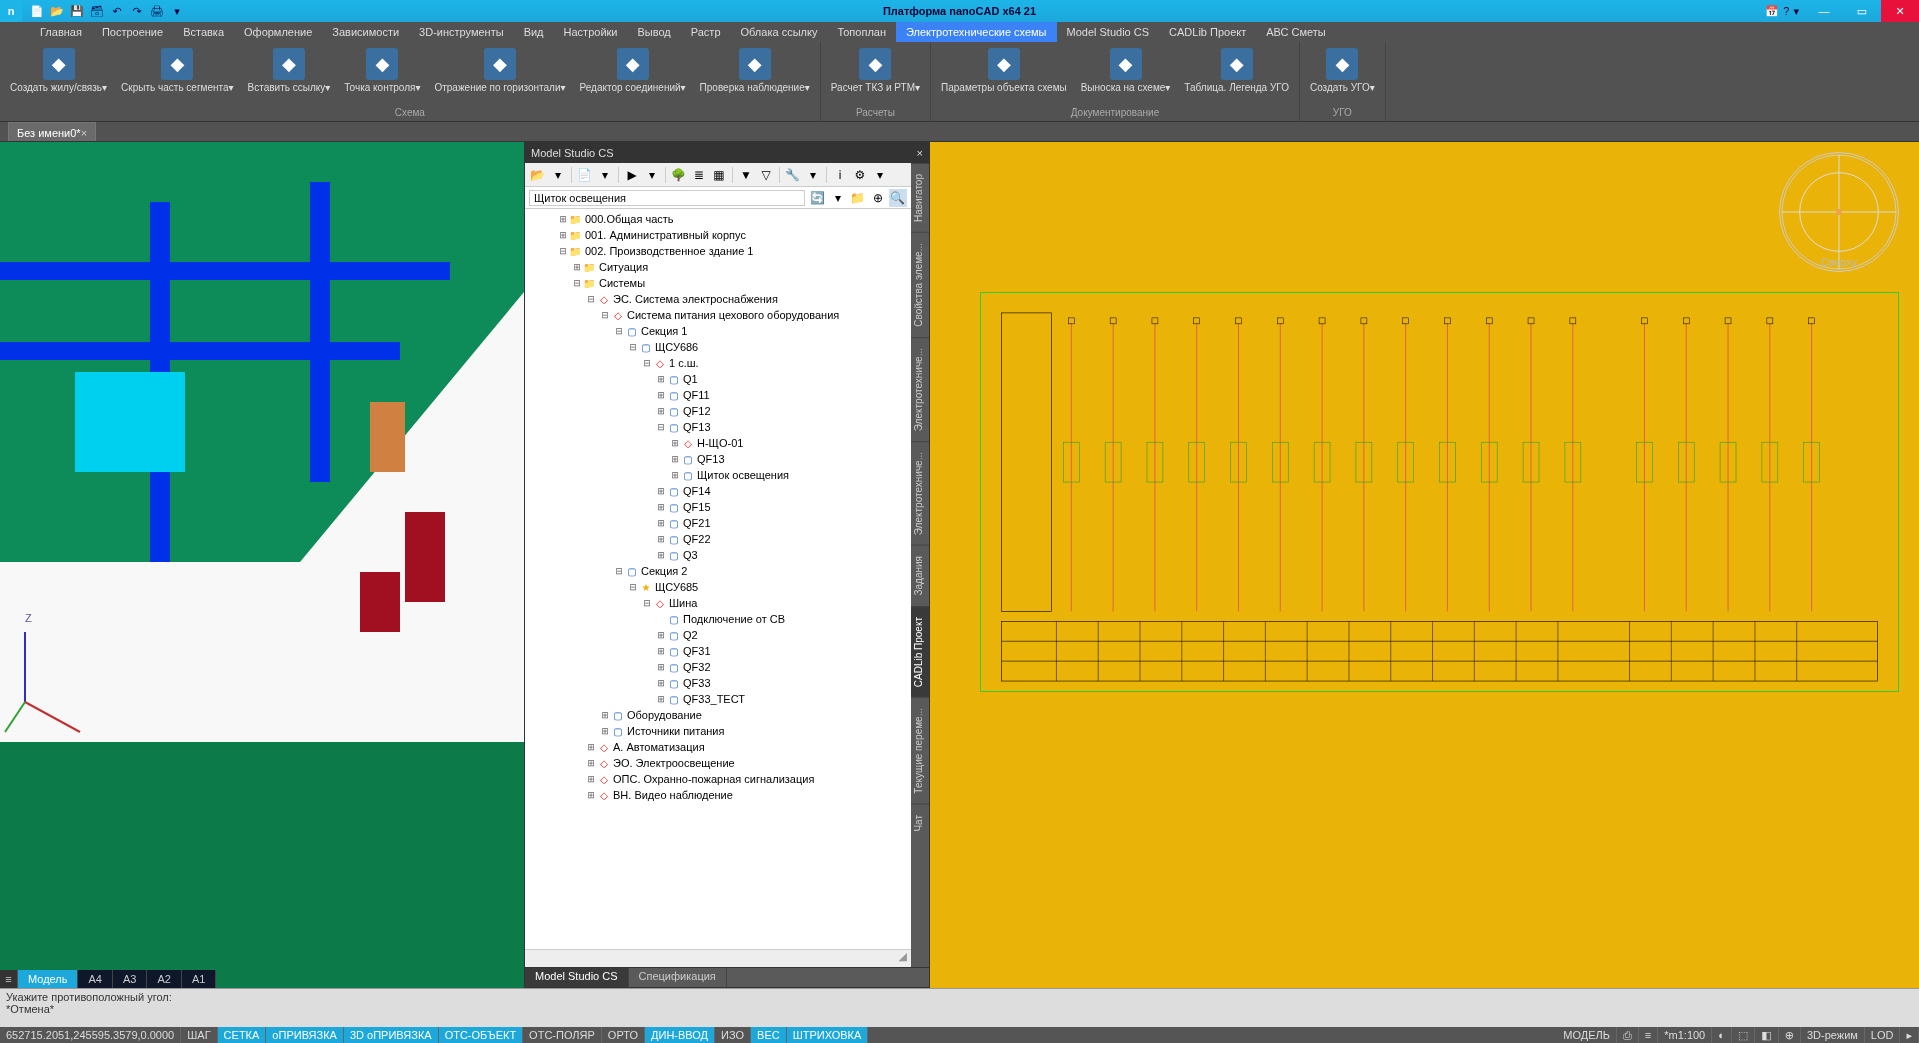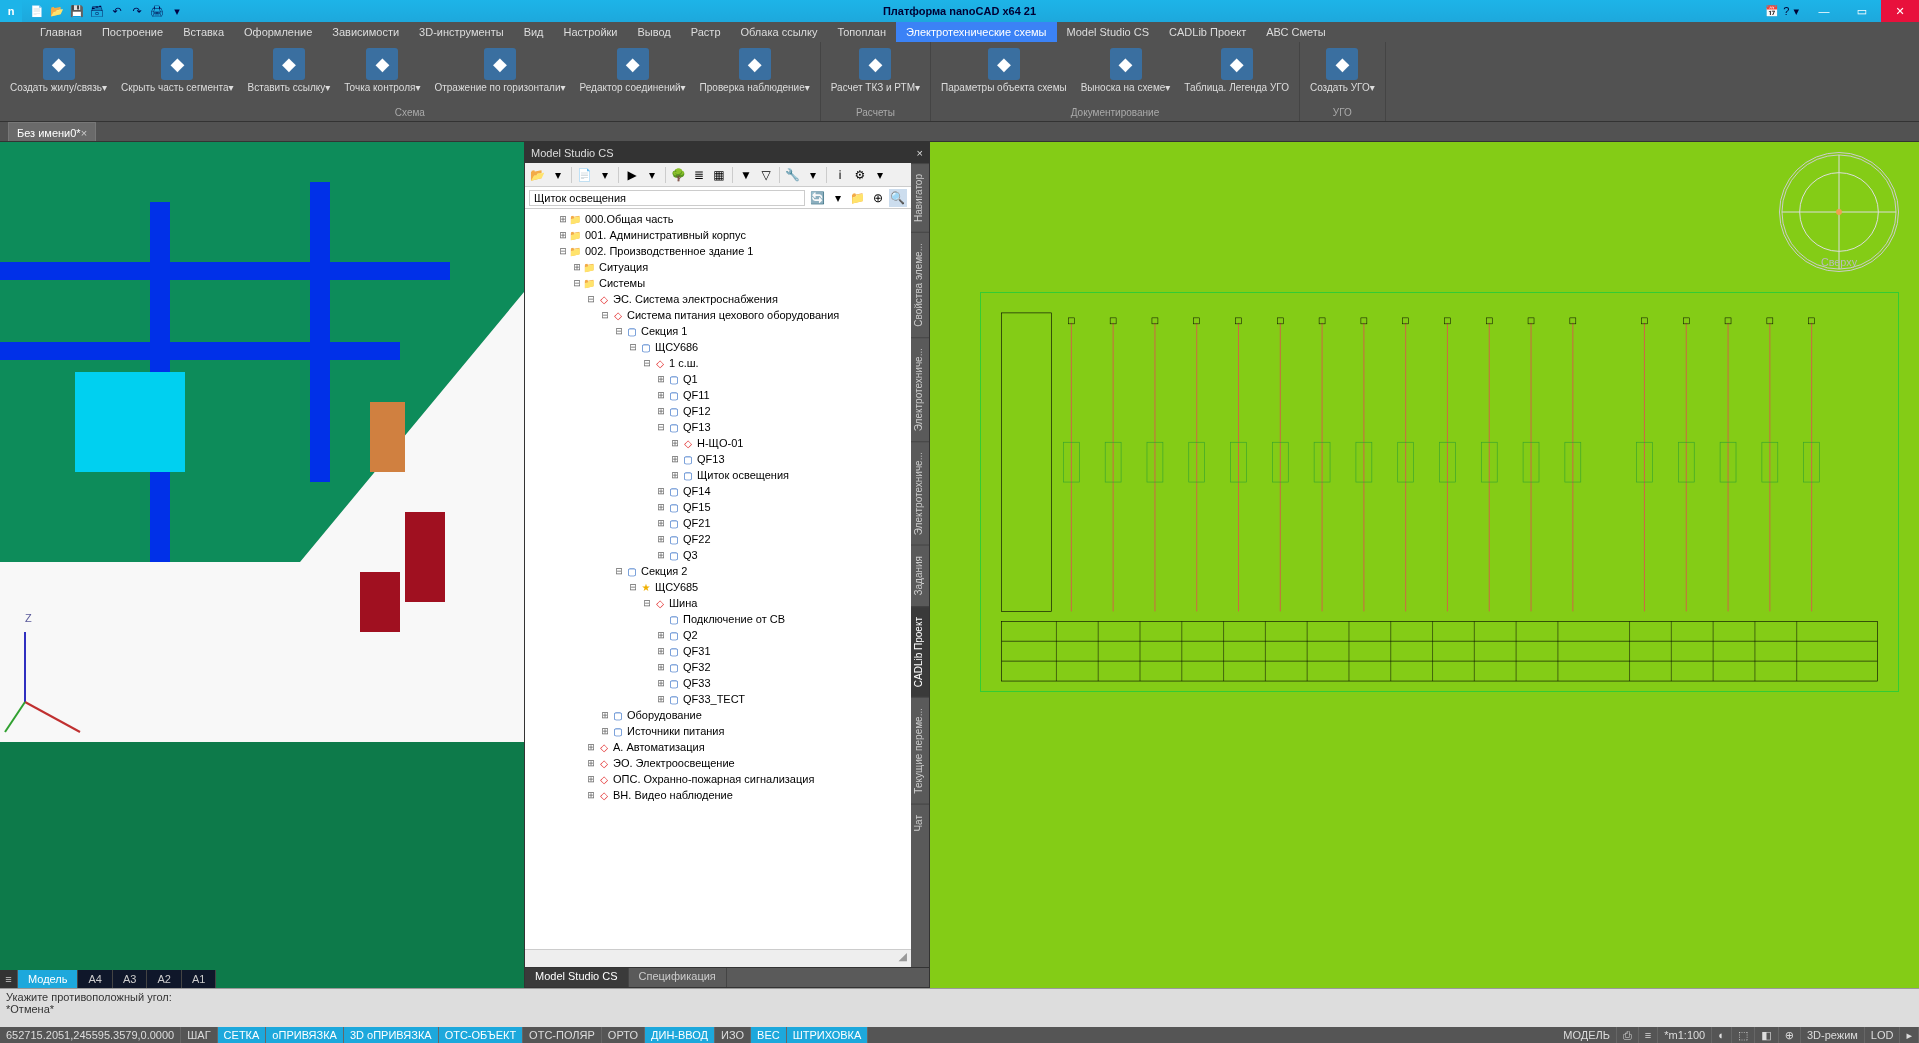--- a/index.html
+++ b/index.html
@@ -21,21 +21,21 @@
 .ribbon-buttons{display:flex;flex:1;gap:2px}
 .ribbon-btn{display:flex;flex-direction:column;align-items:center;justify-content:flex-start;padding:4px 6px;cursor:pointer;color:#ddd;min-width:55px;text-align:center}
 .ribbon-btn .ico{width:32px;height:32px;background:#3a6fa0;border-radius:3px;margin-bottom:2px;display:flex;align-items:center;justify-content:center;font-size:18px;color:#fff}
 .ribbon-btn .lbl{font-size:10px;line-height:11px}
 .ribbon-grp-label{text-align:center;font-size:10px;color:#aaa;padding:1px}
 .doctabs{height:20px;background:#525252;display:flex;border-bottom:1px solid #333;padding-left:8px}
 .doctab{background:#6a6a6a;color:#fff;padding:2px 8px;display:flex;align-items:flex-end;border:1px solid #777;border-bottom:none;font-size:11px}
 .doctab .x{cursor:pointer;color:#ccc}
 .workspace{position:absolute;top:142px;left:0;right:0;bottom:55px;display:flex}
 .left-pane{width:524px;background:#0d7a4a;position:relative;overflow:hidden}
-.right-pane{flex:1;background:#84cc16;position:relative;overflow:hidden;margin-left:406px}
+.right-pane{flex:1;background:#eab308;position:relative;overflow:hidden;margin-left:406px}
 .floating-panel{position:absolute;left:524px;top:0;width:406px;bottom:0;background:#5a5a5a;border:1px solid #333;display:flex;flex-direction:column;z-index:10}
 .panel-title{height:20px;background:#333;color:#ddd;display:flex;align-items:center;padding:0 6px;justify-content:space-between}
 .panel-title .x{cursor:pointer}
 .panel-body{flex:1;background:#fff;display:flex;overflow:hidden}
 .panel-main{flex:1;display:flex;flex-direction:column;overflow:hidden}
 .panel-toolbar{height:24px;background:#f0f0f0;border-bottom:1px solid #ccc;display:flex;align-items:center;padding:0 4px;gap:2px}
 .tb-btn{width:18px;height:18px;border:1px solid transparent;display:flex;align-items:center;justify-content:center;cursor:pointer;font-size:12px}
 .tb-sep{width:1px;height:16px;background:#ccc;margin:0 2px}
 .panel-filter{height:22px;background:#fff;border-bottom:1px solid #ccc;display:flex;align-items:center;padding:0 4px}
 .panel-filter input{flex:1;border:1px solid #ccc;padding:1px 4px;font-size:11px;outline:none}

